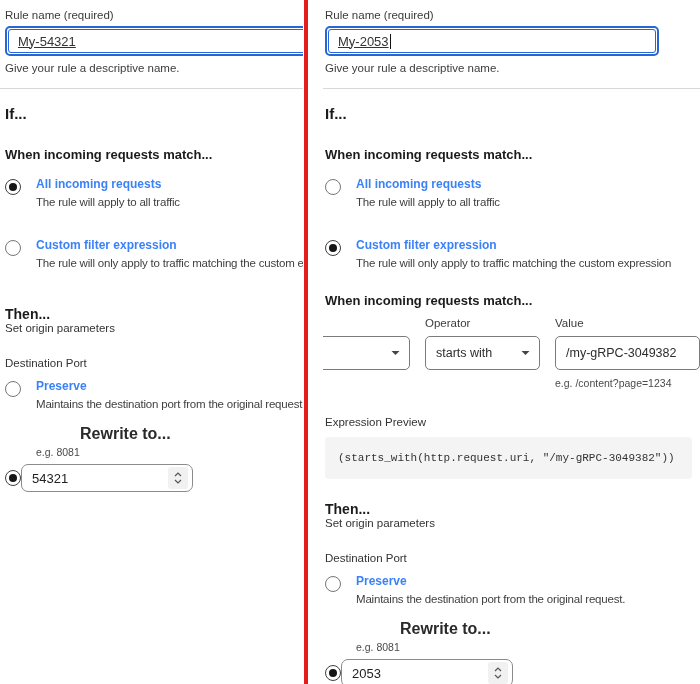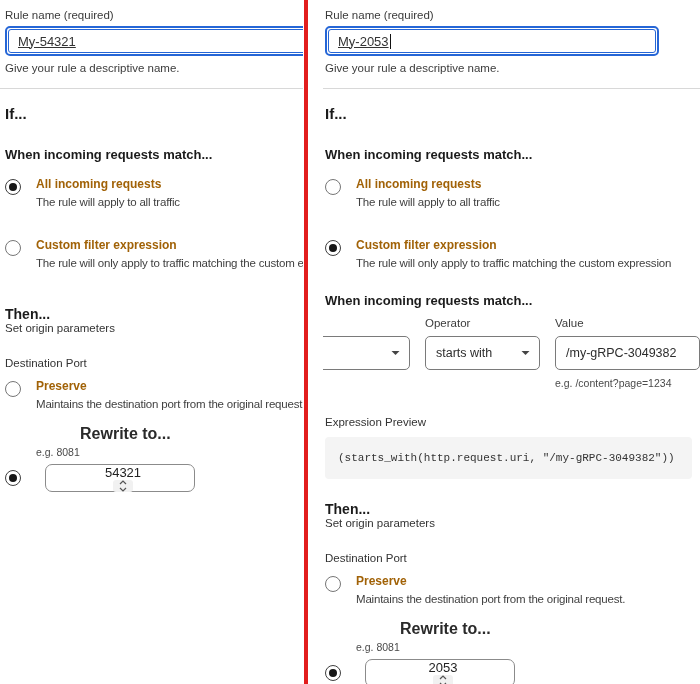--- a/index.html
+++ b/index.html
@@ -25,35 +25,35 @@
 
   .h-if { font-size:15px; font-weight:700; color:#1b1b1b; margin-top:16px; }
   .h-match { font-size:13px; font-weight:700; color:#1b1b1b; margin-top:25px; white-space:nowrap; }
 
   .opt-row { display:flex; margin-top:15px; }
   .radio { width:16px; height:16px; border-radius:50%; border:1px solid #767676; background:#fff;
            flex:none; margin-top:2px; position:relative; }
   .radio.checked { border-color:#3f3f3f; }
   .radio.checked::after { content:""; position:absolute; inset:3px; border-radius:50%; background:#161616; }
   .opt-text { margin-left:15px; }
-  .opt-label { font-size:12px; font-weight:700; color:#a16207; line-height:15px; white-space:nowrap; }
+  .opt-label { font-size:12px; font-weight:700; color:#3b82f6; line-height:15px; white-space:nowrap; }
   .opt-desc { font-size:11.5px; color:#3f3f3f; margin-top:3px; line-height:14px; white-space:nowrap; letter-spacing:-0.2px; }
   .opt-row.second { margin-top:29px; }
 
   .h-then { font-size:14px; font-weight:700; color:#1b1b1b; margin-top:36px; }
   .set-origin { font-size:11.5px; margin-top:0; }
   .dest-label { font-size:11.5px; margin-top:23px; }
   .opt-row.preserve { margin-top:10px; }
 
   .rw-label { font-size:16px; font-weight:700; color:#2a2a2a; margin-left:31px; margin-top:14px;padding-left:44px; }
   .rw-hint { font-size:10.5px; color:#4a4a4a; margin-left:31px; margin-top:3px; }
   .port-row { display:flex; align-items:center; margin-top:6px; }
-  .numbox { width:150px; height:28px; border:1px solid #8b8b8b; border-radius:7px; background:#fff;
-            display:flex; align-items:center; justify-content:space-between; margin-left:24px;
-            padding:0 4px 0 10px; font-size:13px; color:#222;flex-direction:column; }
+  .numbox { width:172px; height:28px; border:1px solid #8b8b8b; border-radius:7px; background:#fff;
+            display:flex; align-items:center; justify-content:space-between; margin-left:0;
+            padding:0 4px 0 10px; font-size:13px; color:#222; }
   .stepper { width:20px; height:22px; background:#f1f1f1; border-radius:3px; display:flex;
              flex-direction:column; align-items:center; justify-content:center; gap:2px; }
 
   .cols { display:flex; margin-top:23px; }
   .col1 { width:120px; margin-right:15px; flex:none; }
   .col2 { width:115px; margin-right:15px; flex:none; }
   .col3 { width:145px; flex:none; }
   .select, .textbox { margin-top:6px; height:34px; border:1px solid #7a7a7a; border-radius:5px; background:#fff;
             display:flex; align-items:center; justify-content:space-between; padding:0 9px 0 10px;
             font-size:12.5px; color:#2d2d2d; white-space:nowrap; }

